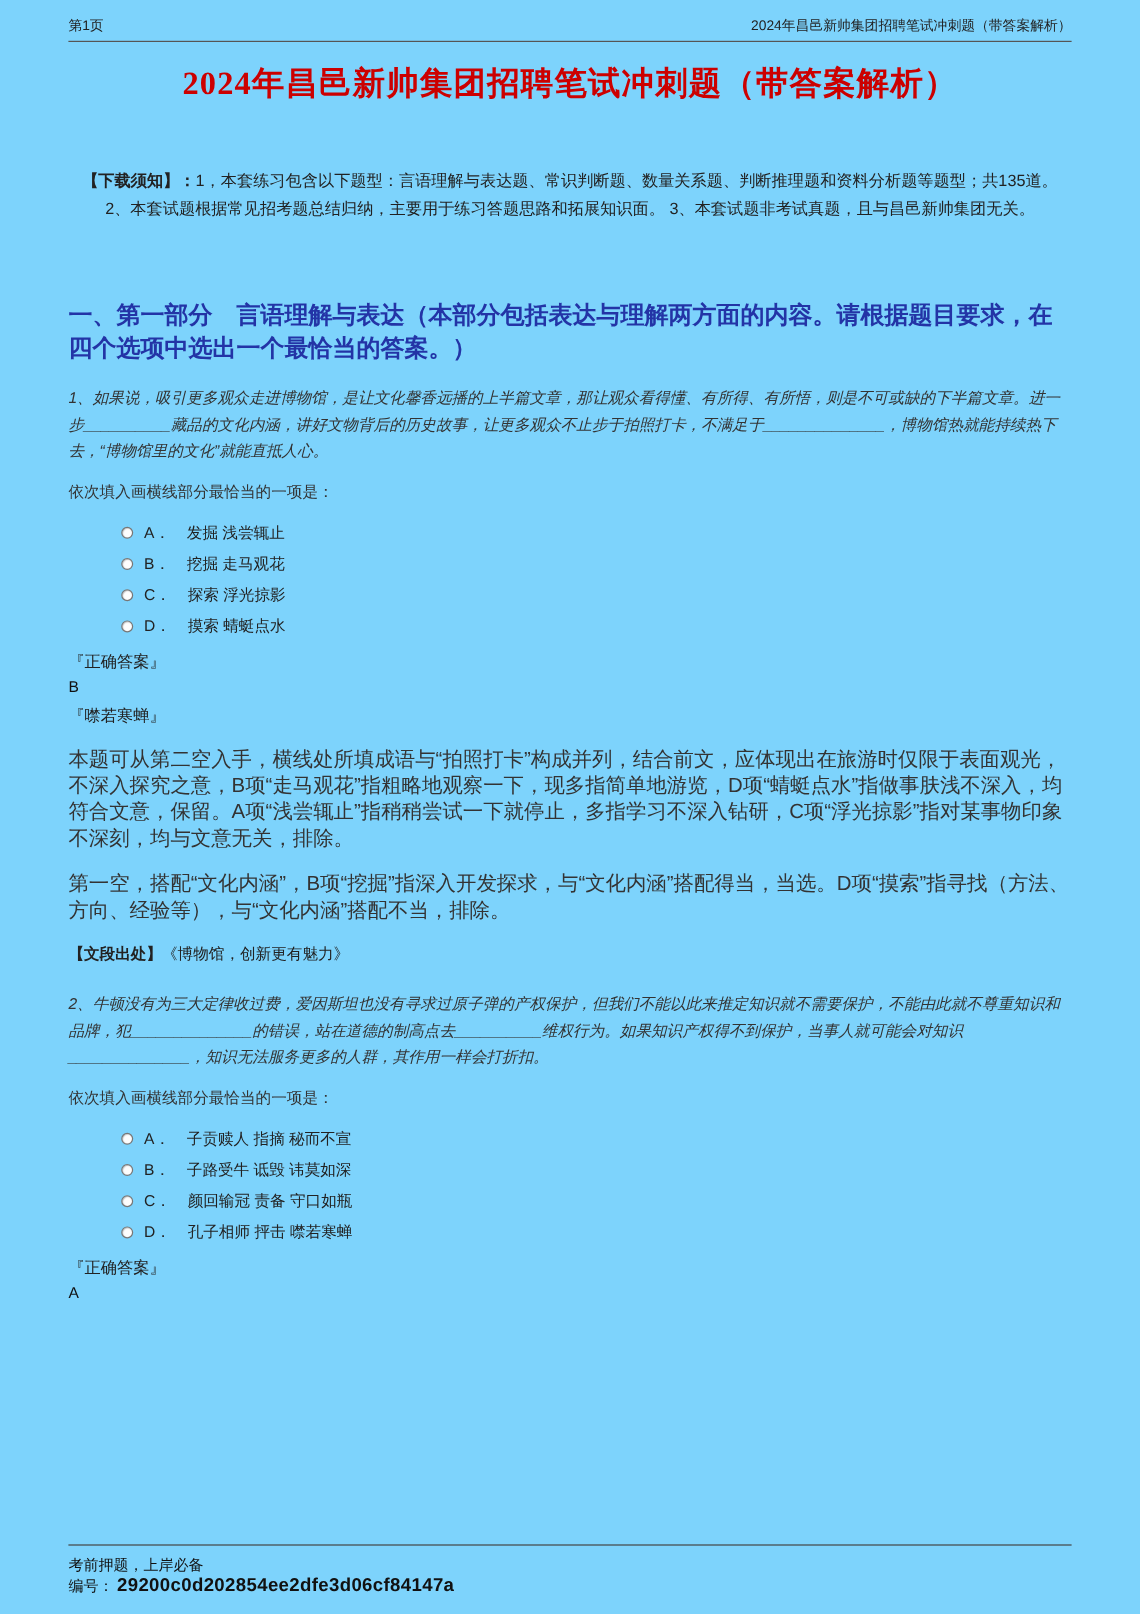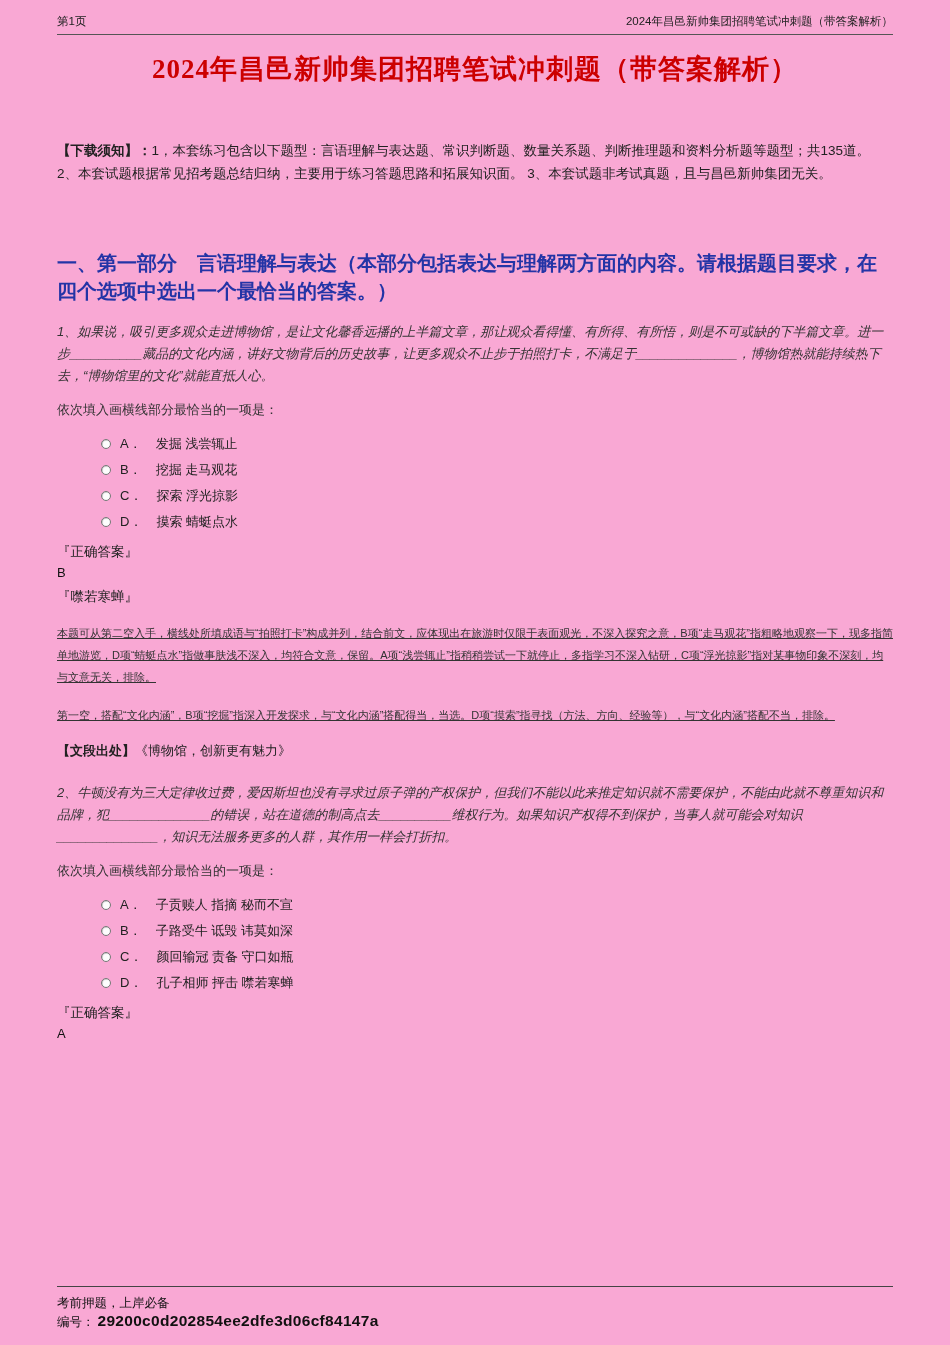--- a/index.html
+++ b/index.html
@@ -1,46 +1,46 @@
 <!DOCTYPE html>
 <html><head>
 <meta charset="utf-8">
 <style>
   * { margin:0; padding:0; box-sizing:border-box; }
   html,body { background:#ffffff; }
   body { font-family:"Liberation Sans","DejaVu Sans",sans-serif; color:#333; }
-  .page { position:relative; width:950px; height:1345px; background:#f9a8d4; overflow:hidden; margin:0 auto; }
+  .page { position:relative; width:950px; height:1345px; background:#7dd3fc; overflow:hidden; margin:0 auto; }
   .content { padding:0 57px; }
 
   .top-header { display:flex; justify-content:space-between; align-items:flex-end;
                 padding:14px 0 5px; border-bottom:1px solid #555; font-size:11.5px; color:#222; }
   .top-header .hdr-right { color:#222; }
 
   .main-title { margin-top:16px; text-align:center; color:#cc0000;
                 font-size:27px; font-weight:bold; letter-spacing:1px;
                 font-family:"Liberation Serif","DejaVu Serif",serif; }
 
-  .notice { margin-top:52px; font-size:13.5px; line-height:23px; color:#222; }
+  .notice { margin-top:52px; font-size:13.5px; line-height:23px; color:#222;text-align:center; }
   .notice .label { font-weight:bold; }
 
   .section-heading { margin-top:64px; color:#2334a6; font-size:20px; font-weight:bold; line-height:28px; }
 
   .stem { margin-top:16px; font-size:13px; line-height:22px; color:#333;font-style:italic; }
   .prompt { margin-top:14px; font-size:13px; color:#333; }
 
   .options { margin-top:12px; }
   .option { display:flex; align-items:center; height:26px; padding-left:44px; font-size:13px; color:#222; }
   .radio { flex:0 0 auto; width:10px; height:10px; border:1px solid #777; border-radius:50%;
            margin-right:9px; background:#fdfdfd; box-shadow:inset 0.5px 0.5px 1px rgba(0,0,0,.3); }
   .opt-letter { margin-right:14px; }
 
   .ans-label { margin-top:8px; font-size:13.5px; color:#222; }
   .ans-value { margin-top:4px; font-size:13px; color:#111; }
 
-  .analysis { margin-top:16px; font-size:11px; line-height:22px; color:#333;text-decoration:underline; }
+  .analysis { margin-top:16px; font-size:17px; line-height:22px; color:#333; }
   .conclusion { margin-top:18px; font-size:13px; color:#333; }
   .source { margin-top:16px; font-size:13px; color:#222; }
   .source .label { font-weight:bold; }
 
   .question-2 { margin-top:22px; }
 
   .footer { position:absolute; left:57px; right:57px; bottom:14px;
             border-top:1px solid #444; padding-top:8px;
             display:flex; justify-content:space-between; align-items:baseline; font-size:12.5px; color:#111;flex-direction:column; }
   .footer .code { font-size:15.5px; margin-left:3px; letter-spacing:0.3px;font-weight:bold; }

